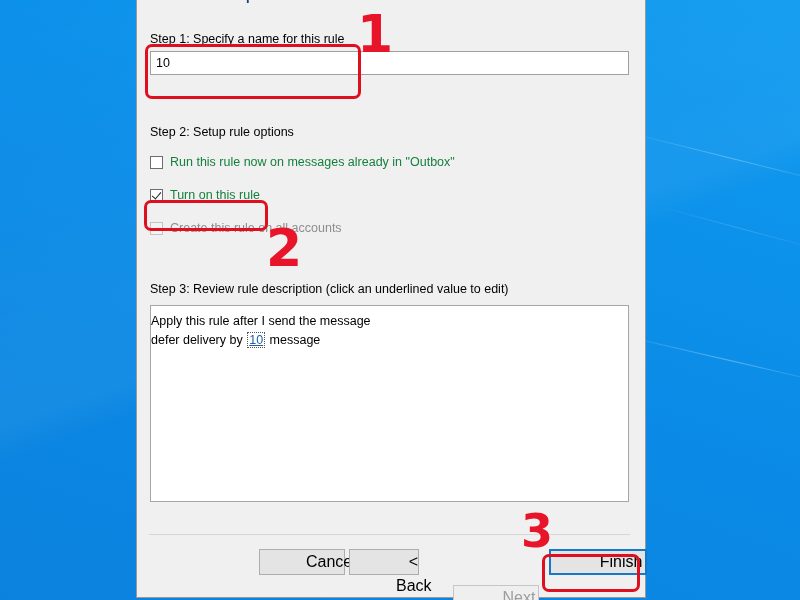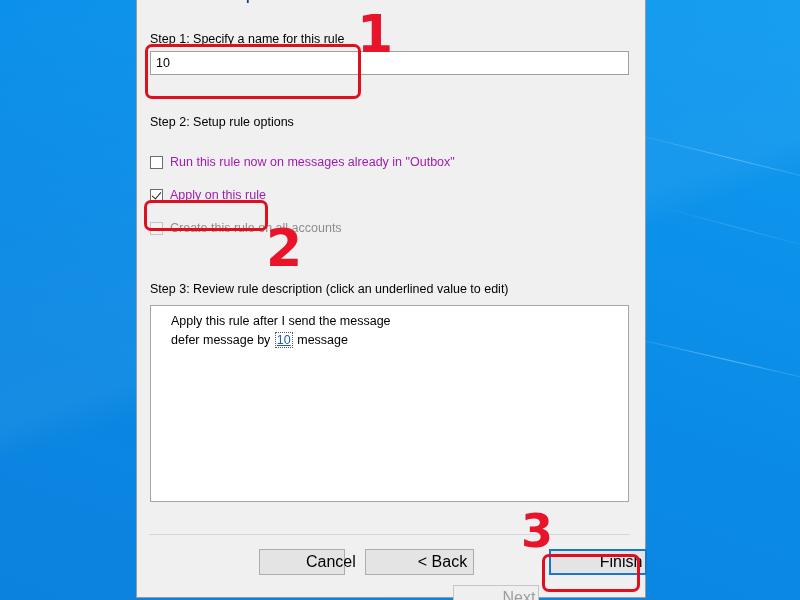--- a/index.html
+++ b/index.html
@@ -84,30 +84,30 @@
     background: #ffffff;
     border: 1px solid #a0a0a0;
     font-family: "Liberation Sans", sans-serif;
     font-size: 12.5px;
     color: #000;
     padding: 0 5px;
     outline: none;
   }
 
   
-  .step2-label { left: 13px; top: 115px; }
+  .step2-label { left: 13px; top: 125px; }
 
   .checkrow {
     position: absolute;
     left: 13px;
     display: flex;
     align-items: center;
     gap: 7px;
     font-size: 12.5px;
-    color: #a21caf;
+    color: #15803d;
     white-space: nowrap;
   }
   .checkrow.r1 { top: 155px; }
   .checkrow.r2 { top: 188px; }
   .checkrow.r3 { top: 221px; color: #8d8d8d; }
 
   .cbox {
     width: 13px;
     height: 13px;
     box-sizing: border-box;
@@ -136,21 +136,21 @@
   .step3-label { left: 13px; top: 282px; }
   .desc-box {
     position: absolute;
     left: 13px;
     top: 305px;
     width: 479px;
     height: 197px;
     box-sizing: border-box;
     background: #ffffff;
     border: 1px solid #a6a6a6;
-    padding: 6px 20px;
+    padding: 6px 0;
     font-size: 12.5px;
     color: #000;
     line-height: 19px;
   }
   .desc-line { white-space: nowrap; }
   .link-value {
     color: #1f5fa8;
     text-decoration: underline;
     border: 1px dotted #555;
     padding: 0 1px;
@@ -177,21 +177,21 @@
     font-family: "Liberation Sans", sans-serif;
     font-size: 16px;
     color: #000;
     text-align: center;
     line-height: 24px;
     cursor: pointer;
     user-select: none;
     padding-left: 46px;
   }
   .btn-cancel { left: 122px; width: 86px; }
-  .btn-back   { left: 228px; width: 109px; }
+  .btn-back   { left: 212px; width: 70px; text-align: right; }
   .btn-next   { left: 316px; width: 86px; color: #9d9d9d; border-color: #c6c6c6; background: #efefef; cursor: default; margin-top: 36px; }
   .btn-finish {
     left: 412px; width: 98px;
     border: 2px solid #1878c8;
     background: #e4e4e4;
     line-height: 22px;
   }
 
   
   .ann-box {
@@ -239,33 +239,33 @@
 
       <div class="step-label step2-label">Step 2: Setup rule options</div>
 
       <div class="checkrow r1">
         <span class="cbox"></span>
         <span>Run this rule now on messages already in "Outbox"</span>
       </div>
 
       <div class="checkrow r2">
         <span class="cbox checked"></span>
-        <span>Apply on this rule</span>
+        <span>Turn on this rule</span>
       </div>
 
       <div class="checkrow r3">
         <span class="cbox disabled"></span>
         <span>Create this rule on all accounts</span>
       </div>
 
       <div class="step-label step3-label">Step 3: Review rule description (click an underlined value to edit)</div>
 
       <div class="desc-box">
         <div class="desc-line">Apply this rule after I send the message</div>
-        <div class="desc-line"><span>defer message by </span><span class="link-value">10</span><span> message</span></div>
+        <div class="desc-line"><span>defer delivery by </span><span class="link-value">10</span><span> message</span></div>
       </div>
 
       <div class="footer-sep"></div>
 
       <div class="btn btn-cancel">Cancel</div>
       <div class="btn btn-back">&lt; Back</div>
       <div class="btn btn-next">Next &gt;</div>
       <div class="btn btn-finish">Finish</div>
 
     </div>

